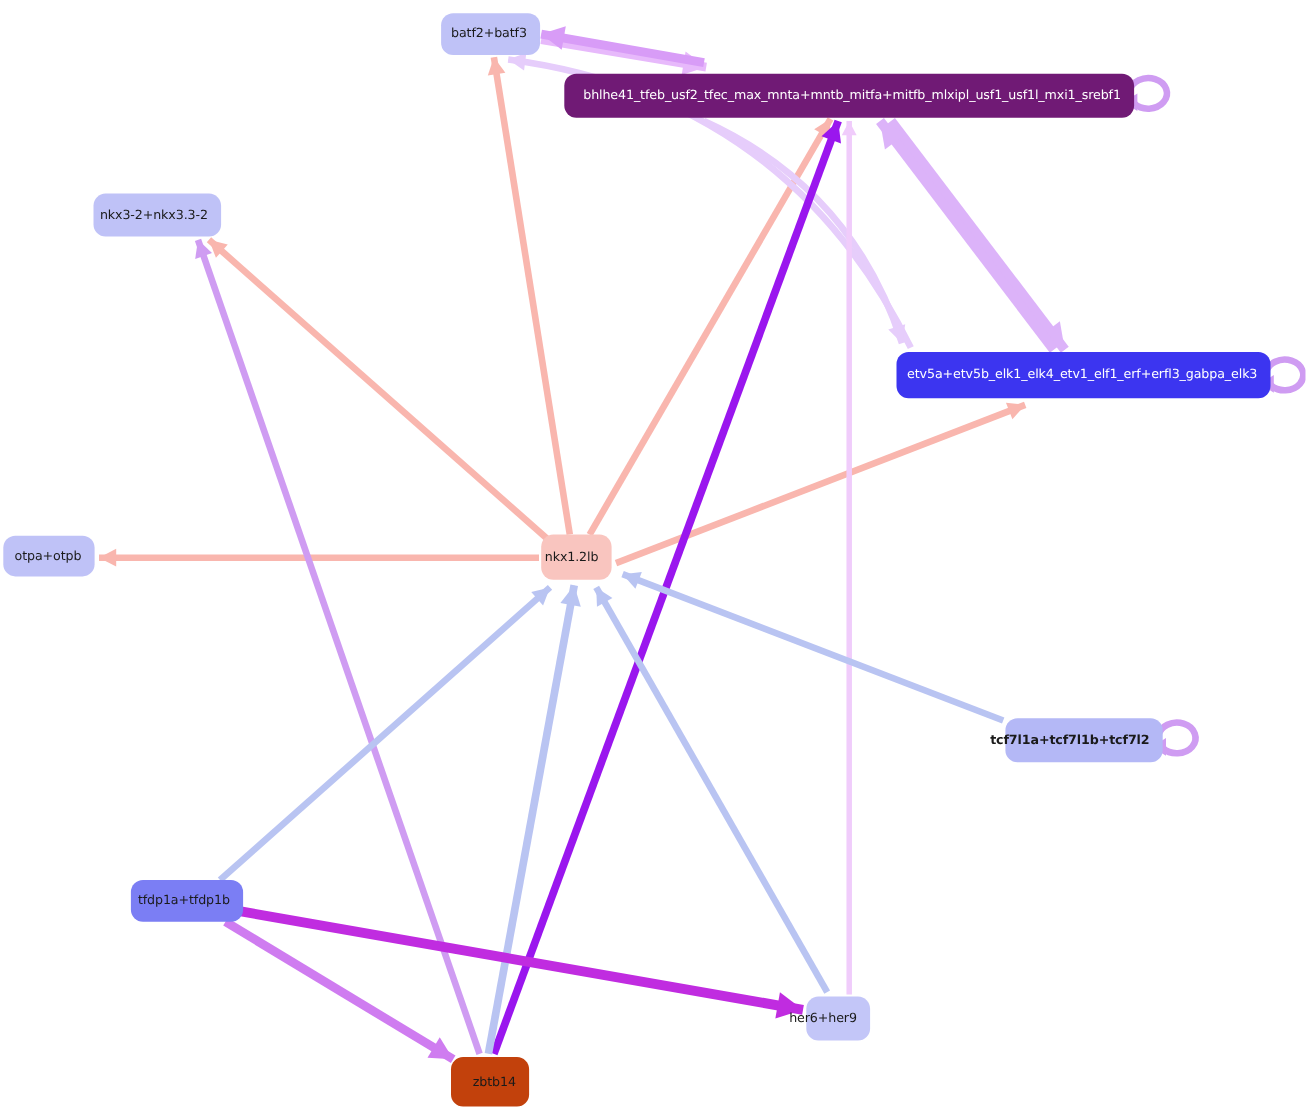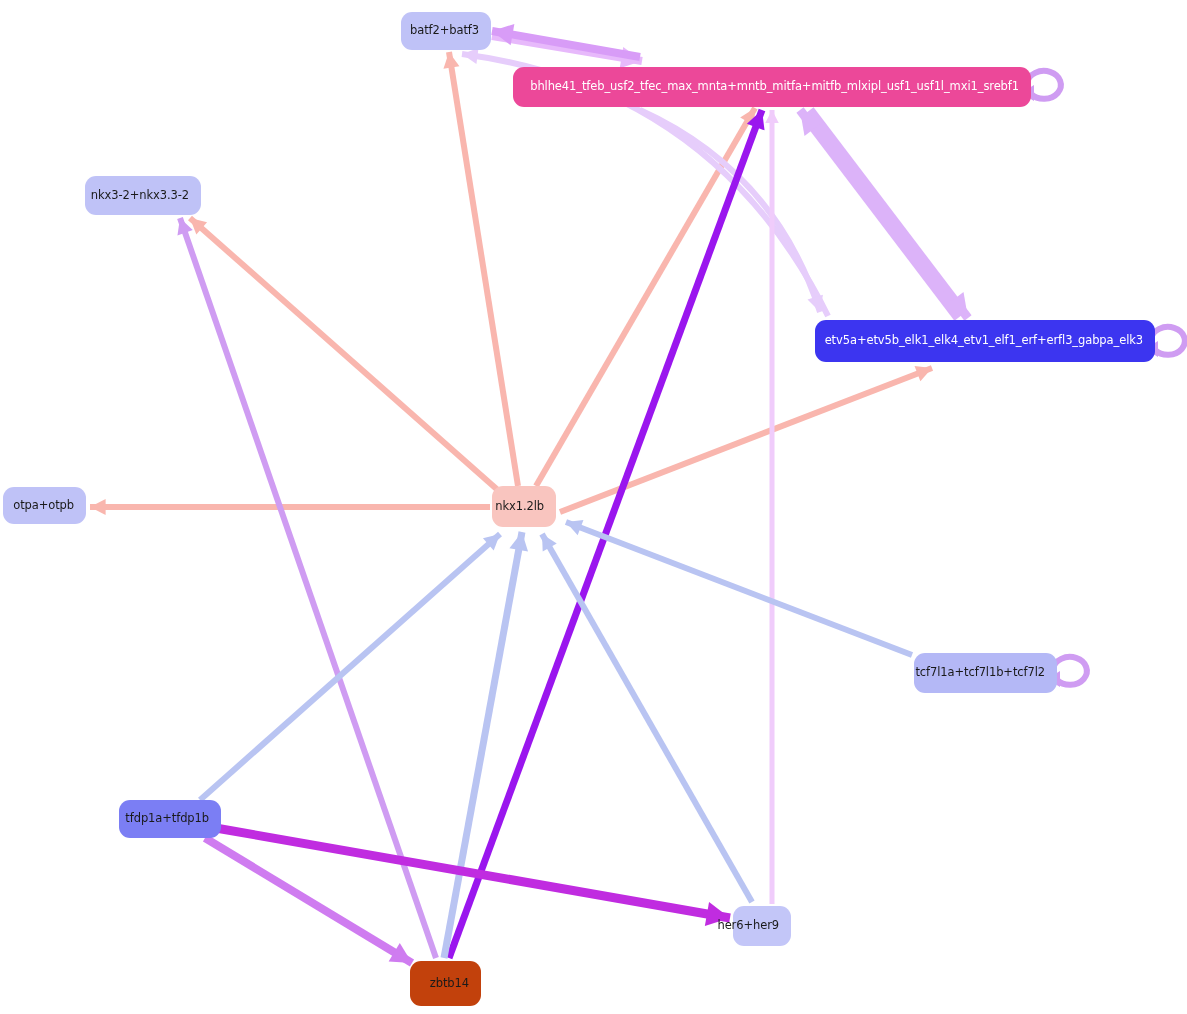--- a/index.html
+++ b/index.html
@@ -138,36 +138,36 @@
       </g>
       <g>
         <path d="M 1053 669 A 17 13.94 0 1 1 1057 680" stroke="#cf9cf2" stroke-width="6" fill="none" stroke-linecap="butt"></path>
         <polygon points="1047,679 1060,671 1060,687" fill="#cf9cf2"></polygon>
       </g>
     </svg>
   <div id="node-layer">
       <div class="node" style="left: 401px; top: 12px; width: 90px; height: 38px; background: rgb(191, 194, 247); color: rgb(26, 26, 26); font-size: 11.5px;">
         <span class="node-label">batf2+batf3</span>
       </div>
-      <div class="node" style="left: 513px; top: 67px; width: 518px; height: 40px; background: #ec4899; color: rgb(255, 255, 255); font-size: 11.5px;">
+      <div class="node" style="left: 513px; top: 67px; width: 518px; height: 40px; background: #701a75; color: rgb(255, 255, 255); font-size: 11.5px;">
         <span class="node-label">bhlhe41_tfeb_usf2_tfec_max_mnta+mntb_mitfa+mitfb_mlxipl_usf1_usf1l_mxi1_srebf1</span>
       </div>
       <div class="node" style="left: 85px; top: 176px; width: 116px; height: 39px; background: rgb(191, 194, 247); color: rgb(26, 26, 26); font-size: 11.5px;">
         <span class="node-label">nkx3-2+nkx3.3-2</span>
       </div>
       <div class="node" style="left: 815px; top: 320px; width: 340px; height: 42px; background: rgb(60, 53, 240); color: rgb(255, 255, 255); font-size: 11.5px; padding-left: 16px;">
         <span class="node-label">etv5a+etv5b_elk1_elk4_etv1_elf1_erf+erfl3_gabpa_elk3</span>
       </div>
       <div class="node" style="left: 3px; top: 487px; width: 83px; height: 37px; background: rgb(191, 194, 247); color: rgb(26, 26, 26); font-size: 11.5px;">
         <span class="node-label">otpa+otpb</span>
       </div>
       <div class="node" style="left: 492px; top: 486px; width: 64px; height: 41px; background: rgb(249, 197, 191); color: rgb(26, 26, 26); font-size: 11.5px;">
         <span class="node-label">nkx1.2lb</span>
       </div>
-      <div class="node" style="left: 914px; top: 653px; width: 143px; height: 40px; background: rgb(180, 184, 246); color: rgb(26, 26, 26); font-size: 11.5px;">
+      <div class="node" style="left: 914px; top: 653px; width: 143px; height: 40px; background: rgb(180, 184, 246); color: rgb(26, 26, 26); font-size: 11.5px; font-weight: bold;">
         <span class="node-label">tcf7l1a+tcf7l1b+tcf7l2</span>
       </div>
       <div class="node" style="left: 119px; top: 800px; width: 102px; height: 38px; background: rgb(123, 126, 244); color: rgb(26, 26, 26); font-size: 11.5px;">
         <span class="node-label">tfdp1a+tfdp1b</span>
       </div>
       <div class="node" style="left: 733px; top: 906px; width: 58px; height: 40px; background: rgb(195, 198, 248); color: rgb(26, 26, 26); font-size: 11.5px;">
         <span class="node-label">her6+her9</span>
       </div>
       <div class="node" style="left: 410px; top: 961px; width: 71px; height: 45px; background: #c2410c; color: rgb(26, 26, 26); font-size: 11.5px;">
         <span class="node-label">zbtb14</span>

